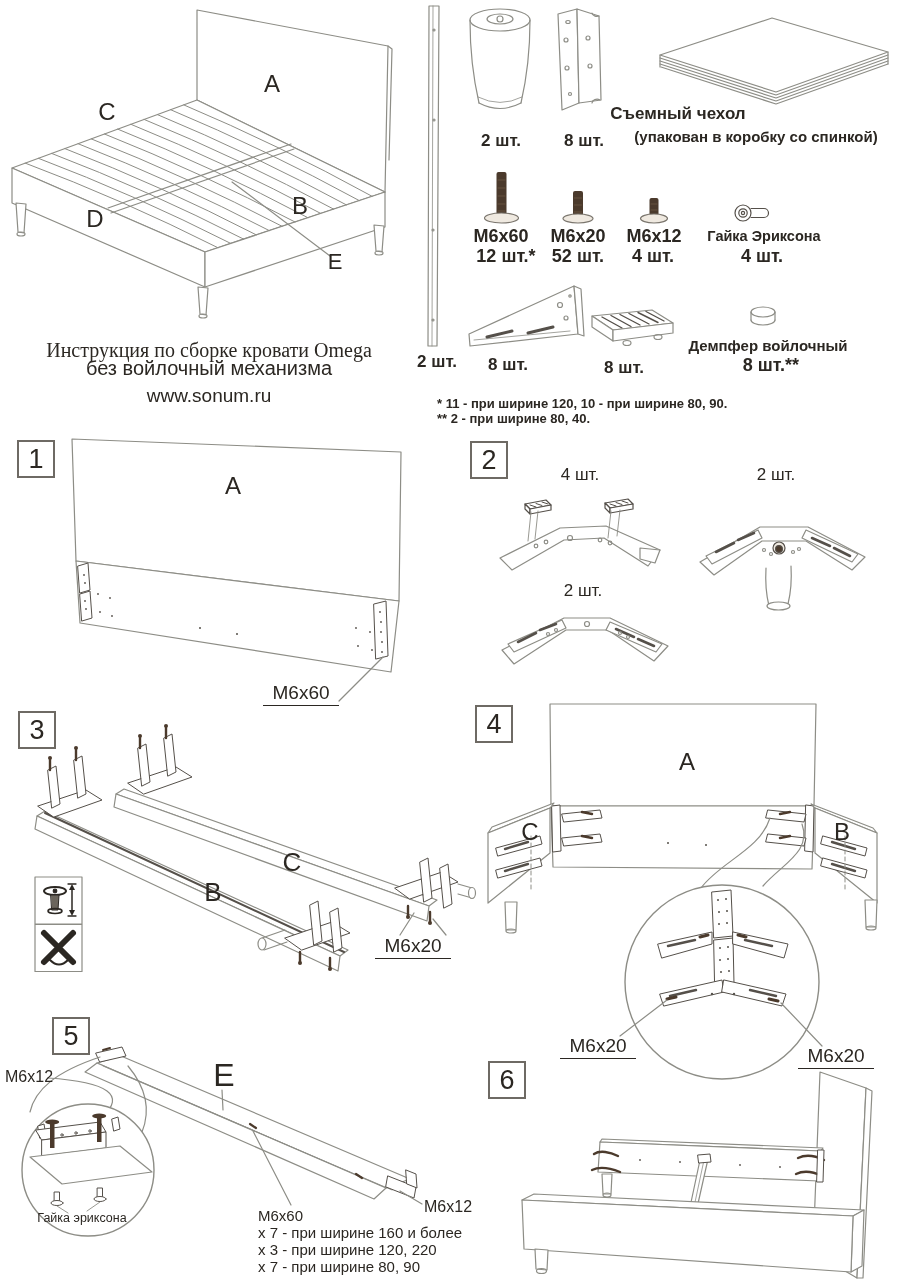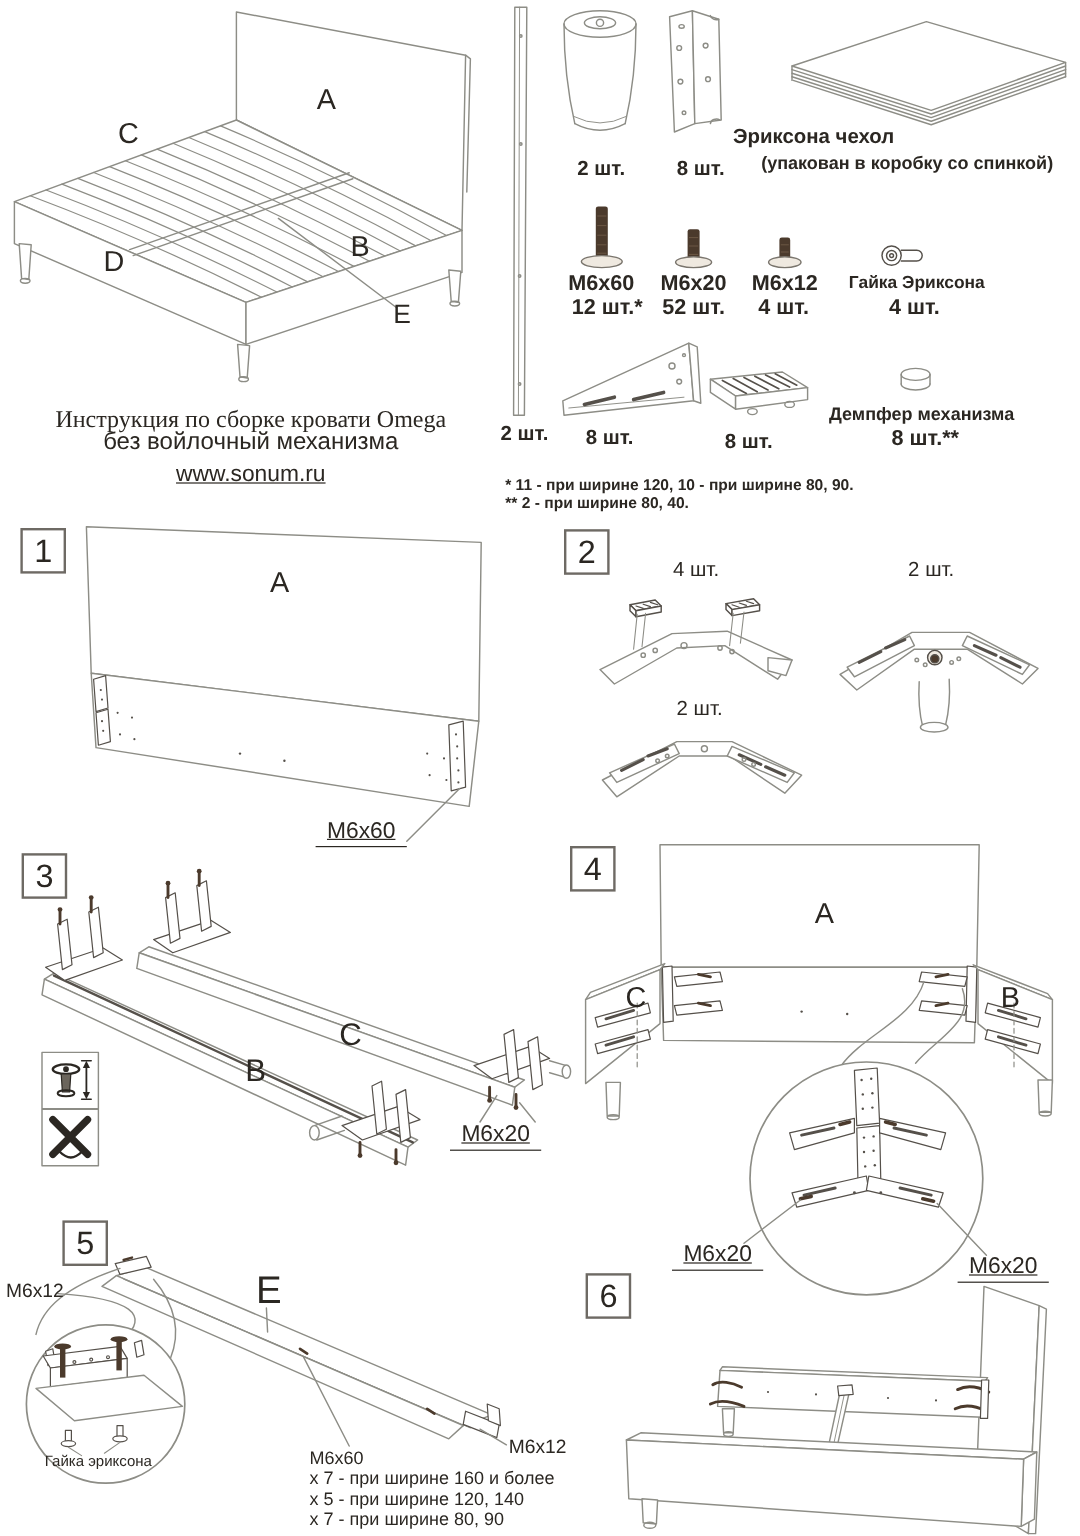--- a/index.html
+++ b/index.html
@@ -5,22 +5,22 @@
   html,body{margin:0;padding:0;}
   body{width:900px;height:1280px;position:relative;background:#ffffff;
        font-family:"Liberation Sans",sans-serif;color:#2b2722;overflow:hidden;}
   #art{position:absolute;left:0;top:0;}
   .lbl{position:absolute;white-space:nowrap;line-height:1.1;}
   .c{text-align:center;}
   .b{font-weight:bold;}
   .u{border-bottom:1.6px solid #2b2722;padding-bottom:1px;}
   .numbox{position:absolute;width:34px;height:34px;border:2px solid #6e6a64;background:#fff;
           display:flex;align-items:center;justify-content:center;font-size:27px;color:#2b2722;}
-  .f13{font-size:13px;}.f14{font-size:14.5px;}.f15{font-size:15px;}.f16{font-size:16px;}
-  .f17{font-size:17px;}.f18{font-size:18px;}.f19{font-size:19px;text-decoration:underline;}.f20{font-size:20px;}
+  .f13{font-size:13px;margin-left:16px;}.f14{font-size:14.5px;}.f15{font-size:15px;}.f16{font-size:16px;}
+  .f17{font-size:17px;}.f18{font-size:18px;}.f19{font-size:19px;}.f20{font-size:20px;}
   .f22{font-size:22px;}.f24{font-size:24px;}.f26{font-size:26px;}.f32{font-size:32px;}
   .notes{position:absolute;font-size:15px;line-height:17px;}
 </style>
 </head>
 <body>
 
 <svg id="art" width="900" height="1280" viewBox="0 0 900 1280">
   <g stroke="#8d8d86" fill="none" stroke-width="1.2" stroke-linejoin="round" stroke-linecap="round">
 
     <g>
@@ -446,35 +446,35 @@
 
 <div class="lbl f24 c" style="left:252px;top:71px;width:40px;">A</div>
 <div class="lbl f24 c" style="left:87px;top:99px;width:40px;">C</div>
 <div class="lbl f24 c" style="left:280px;top:193px;width:40px;">B</div>
 <div class="lbl f24 c" style="left:75px;top:206px;width:40px;">D</div>
 <div class="lbl f22 c" style="left:315px;top:250px;width:40px;">E</div>
 
 <div class="lbl f17 b c" style="left:407px;top:353px;width:60px;">2 шт.</div>
 <div class="lbl f17 b c" style="left:471px;top:132px;width:60px;">2 шт.</div>
 <div class="lbl f17 b c" style="left:554px;top:132px;width:60px;">8 шт.</div>
-<div class="lbl f17 b c" style="left:598px;top:105px;width:160px;">Эриксона чехол</div>
+<div class="lbl f17 b c" style="left:598px;top:105px;width:160px;">Съемный чехол</div>
 <div class="lbl f15 b c" style="left:606px;top:129px;width:300px;">(упакован в коробку со спинкой)</div>
 
 <div class="lbl f18 b c" style="left:461px;top:227px;width:80px;">M6x60</div>
 <div class="lbl f18 b c" style="left:466px;top:247px;width:80px;">12 шт.*</div>
 <div class="lbl f18 b c" style="left:538px;top:227px;width:80px;">M6x20</div>
 <div class="lbl f18 b c" style="left:538px;top:247px;width:80px;">52 шт.</div>
 <div class="lbl f18 b c" style="left:614px;top:227px;width:80px;">M6x12</div>
 <div class="lbl f18 b c" style="left:613px;top:247px;width:80px;">4 шт.</div>
 <div class="lbl f14 b c" style="left:694px;top:229px;width:140px;">Гайка Эриксона</div>
 <div class="lbl f18 b c" style="left:722px;top:247px;width:80px;">4 шт.</div>
 
 <div class="lbl f17 b c" style="left:478px;top:356px;width:60px;">8 шт.</div>
 <div class="lbl f17 b c" style="left:594px;top:359px;width:60px;">8 шт.</div>
-<div class="lbl f15 b c" style="left:688px;top:338px;width:160px;">Демпфер механизма</div>
+<div class="lbl f15 b c" style="left:688px;top:338px;width:160px;">Демпфер войлочный</div>
 <div class="lbl f18 b c" style="left:731px;top:356px;width:80px;">8 шт.**</div>
 
 <div class="lbl f13 b" style="left:421px;top:397px;">* 11 - при ширине 120, 10 - при ширине 80, 90.</div>
 <div class="lbl f13 b" style="left:421px;top:412px;">** 2 - при ширине 80, 40.</div>
 
 <div class="numbox" style="left:17px;top:440px;">
     <span>1</span>
   </div>
 <div class="numbox" style="left:470px;top:441px;">
     <span>2</span>
@@ -508,16 +508,16 @@
 <div class="lbl f24 c" style="left:822px;top:819px;width:40px;">B</div>
 <div class="lbl f19 c u" style="left:560px;top:1036px;width:76px;">M6x20</div>
 <div class="lbl f19 c u" style="left:798px;top:1046px;width:76px;">M6x20</div>
 
 <div class="lbl f32 c" style="left:204px;top:1058px;width:40px;">E</div>
 <div class="lbl f16" style="left:5px;top:1068px;">M6x12</div>
 <div class="lbl c" style="left:22px;top:1212px;width:120px;font-size:12.5px;">Гайка эриксона</div>
 <div class="notes" style="left:258px;top:1207px;">
   <div>M6x60</div>
   <div>x 7 - при ширине 160 и более</div>
-  <div>x 5 - при ширине 120, 140</div>
+  <div>x 3 - при ширине 120, 220</div>
   <div>x 7 - при ширине 80, 90</div>
 </div>
 <div class="lbl f16" style="left:424px;top:1198px;">M6x12</div>
 
 </body></html>

